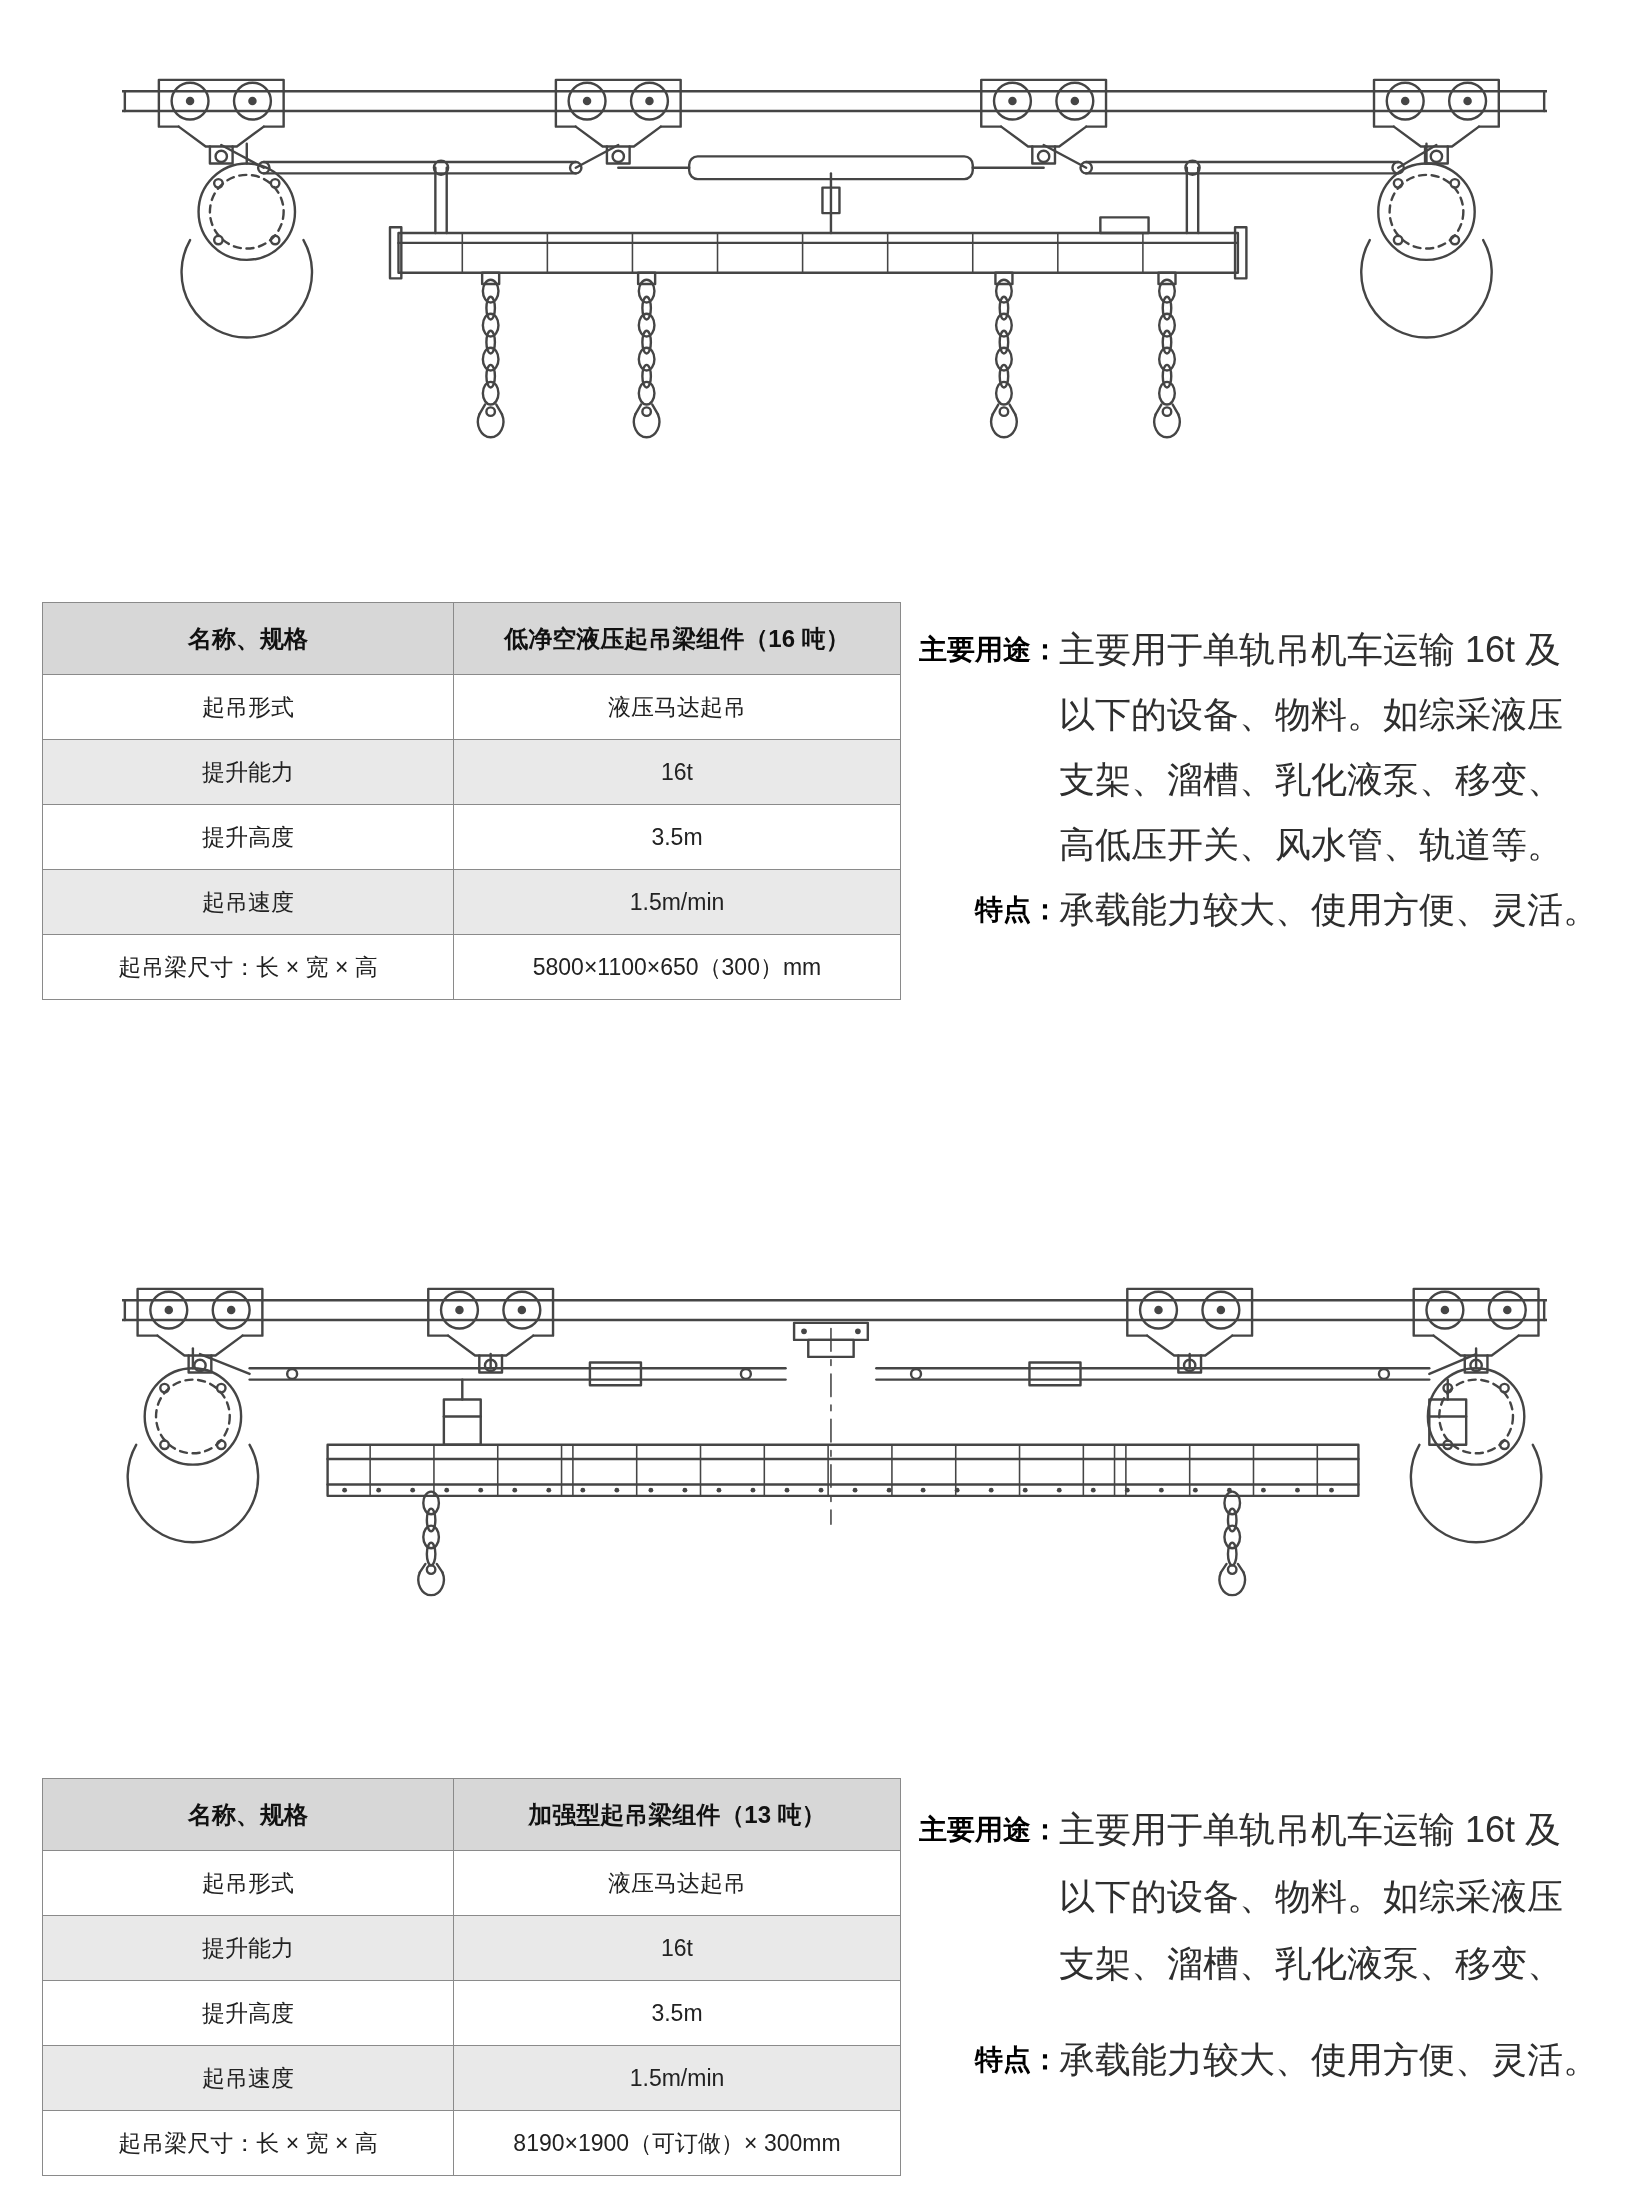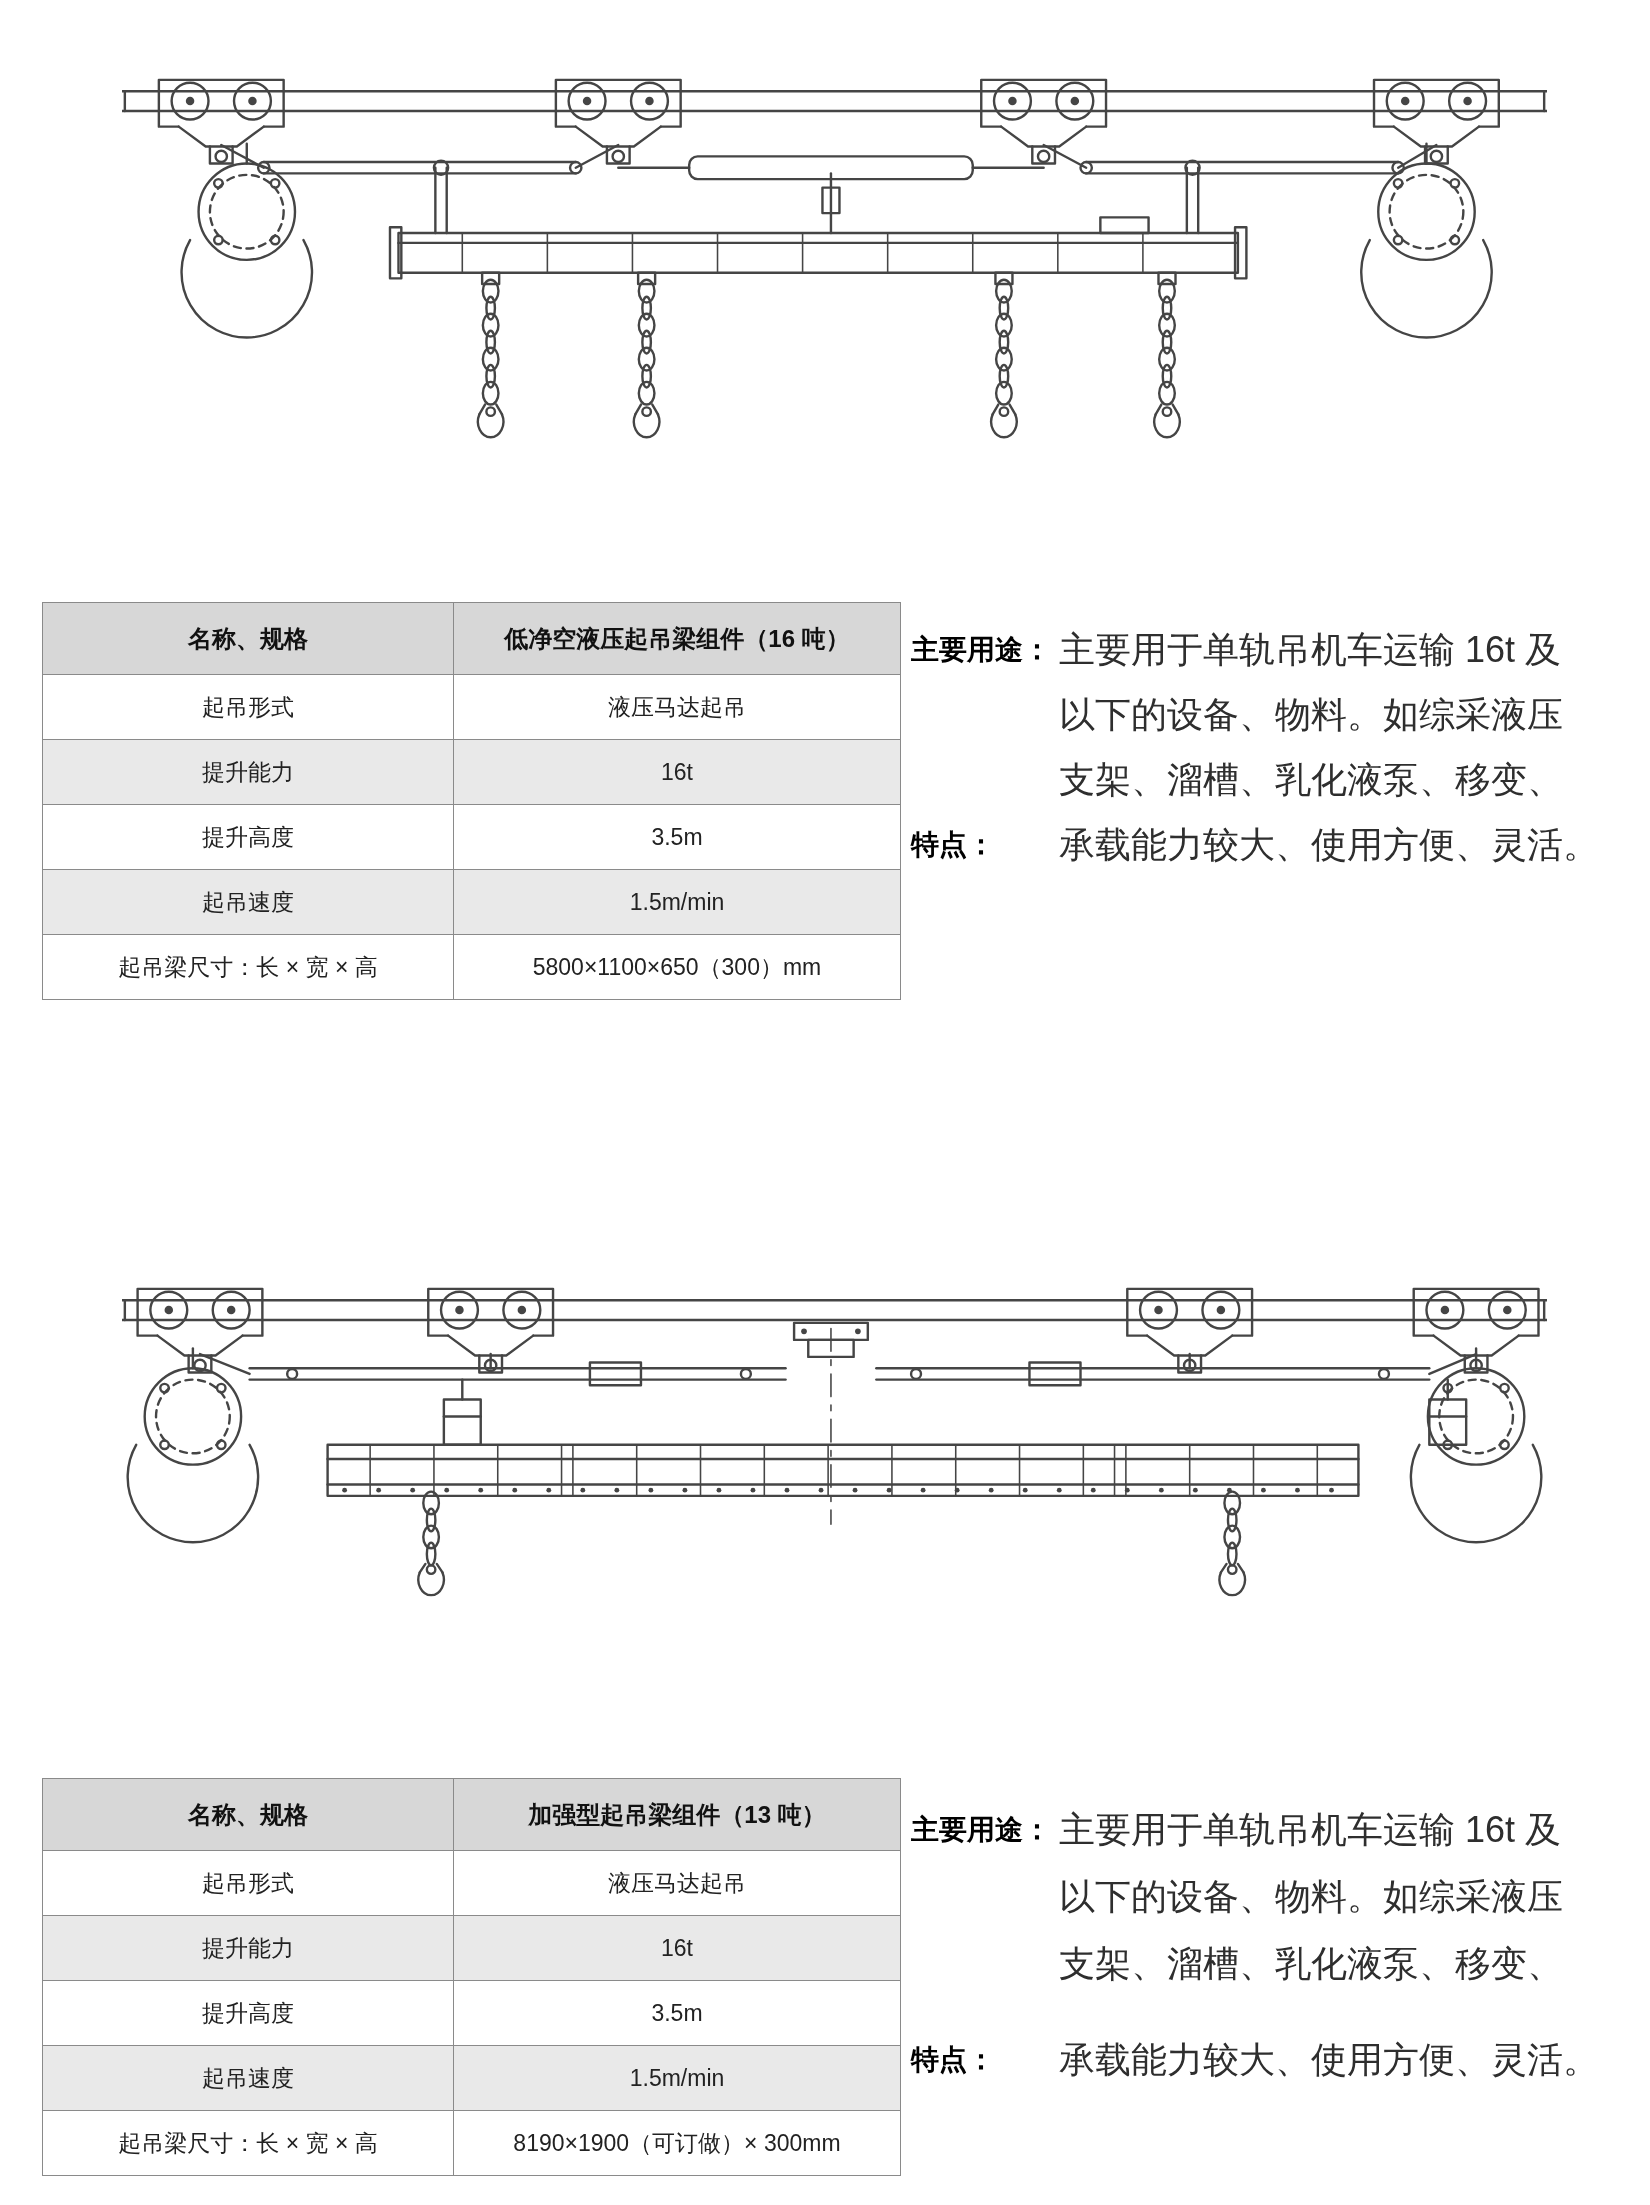--- a/index.html
+++ b/index.html
@@ -26,21 +26,21 @@
     border:1.6px solid #8a8a8a; text-align:center; vertical-align:middle;
     font-size:23px; color:#222222; height:64px; padding:0 4.9px; overflow:hidden;
   }
   .spec-table tr.hdr td { background:#d7d7d7; font-weight:bold; font-size:24px; height:71px; color:#111; }
   .spec-table tr.stripe td { background:#e9e9e9;margin-left:44px; }
 
   
   .info { position:absolute; width:731px; }
   .info-row { display:flex; align-items:flex-start; }
   .info-label {
-    flex:none; width:148px; display:flex; justify-content:flex-start;
+    flex:none; width:148px; display:flex; justify-content:flex-end;
     font-weight:bold; font-size:28px; color:#000; line-height:65px; white-space:nowrap;
   }
   .info-lines { font-size:36px; color:#2e2e2e; line-height:65px; white-space:nowrap; }
   .info2 .info-label { line-height:67px; }
   .info2 .info-lines { line-height:67px; }
   .feature-row1 { margin-top:0px; }
   .feature-row2 { margin-top:29px; }
 </style>
 </head>
 <body>
@@ -195,20 +195,21 @@
 
   <div class="info info1" style="left:911px; top:617px;">
     <div class="info-row">
       <div class="info-label">
         <span>主要用途：</span>
       </div>
       <div class="info-lines">
         <div>主要用于单轨吊机车运输 16t 及</div>
         <div>以下的设备、物料。如综采液压</div>
         <div>支架、溜槽、乳化液泵、移变、</div>
+        <div>高低压开关、风水管、轨道等。</div>
       </div>
     </div>
     <div class="info-row feature-row1">
       <div class="info-label">
         <span>特</span>
         <span>点：</span>
       </div>
       <div class="info-lines">
         <div>承载能力较大、使用方便、灵活。</div>
       </div>

